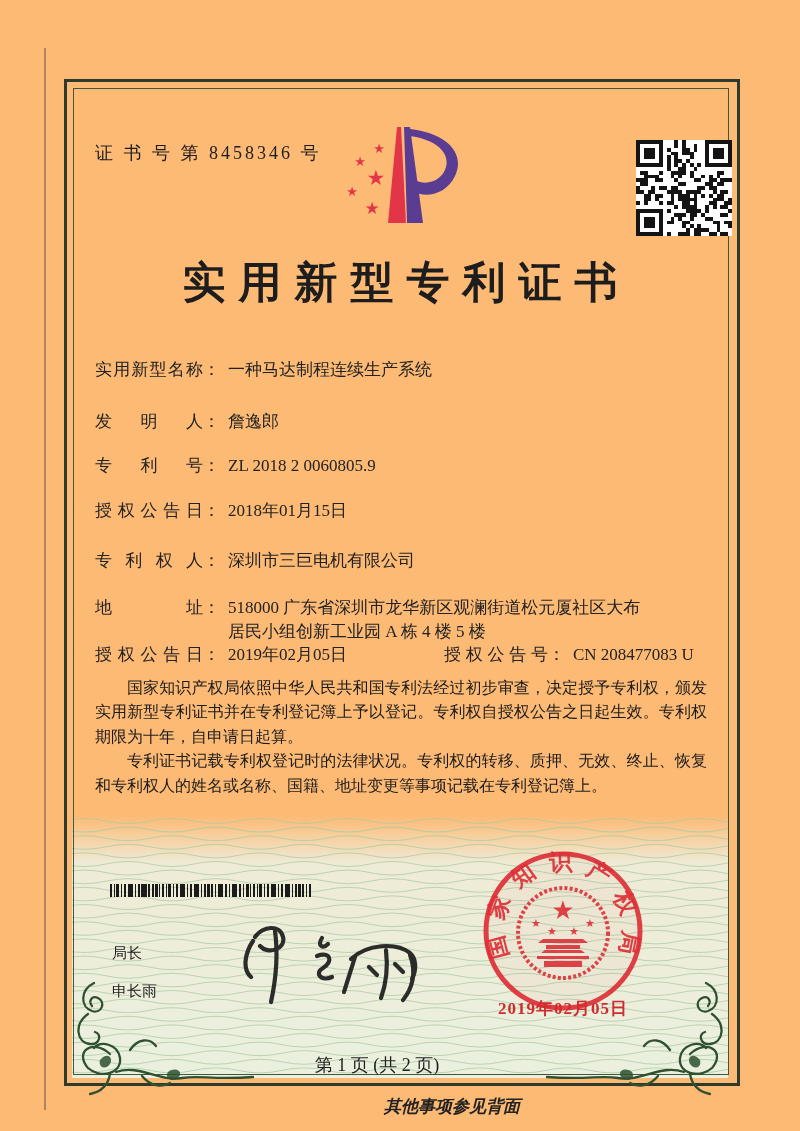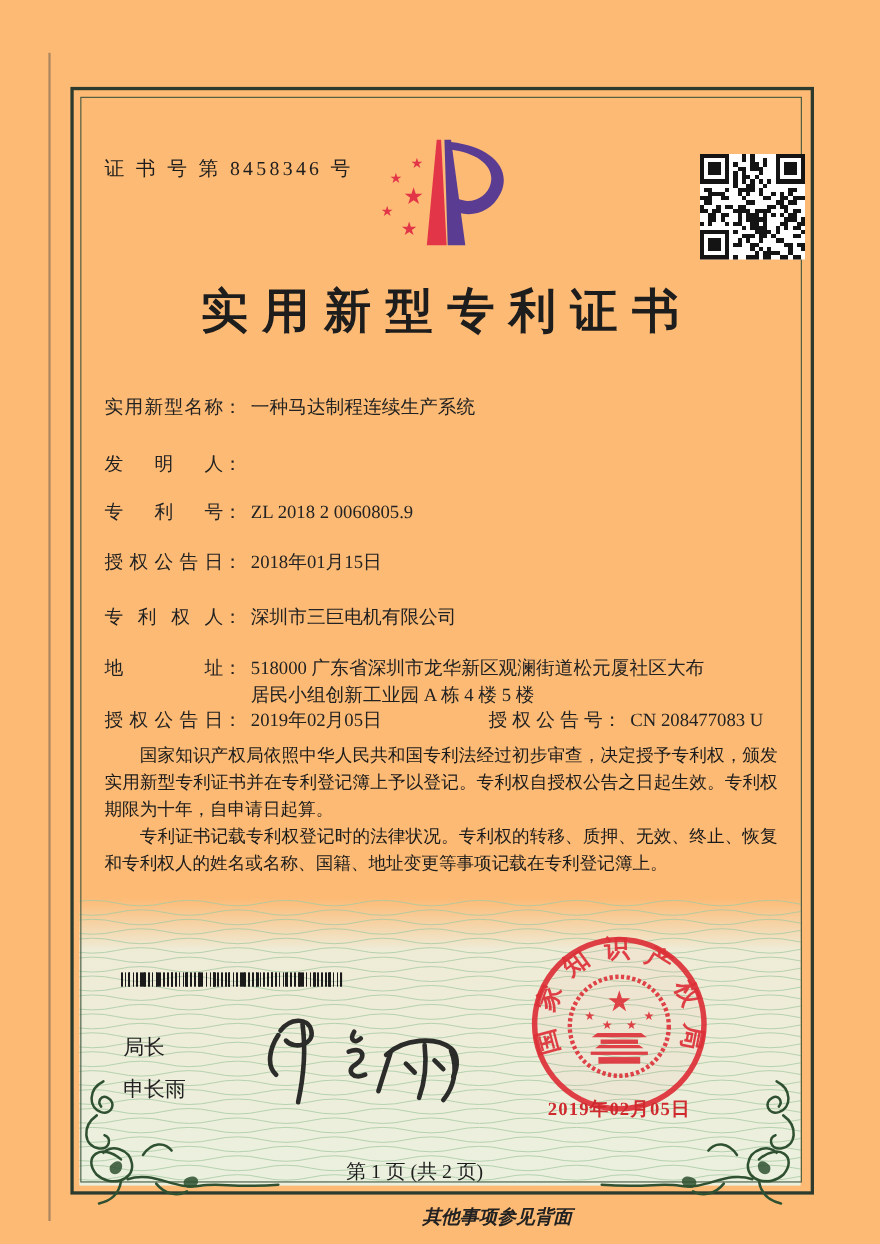--- a/index.html
+++ b/index.html
@@ -27,21 +27,21 @@
   .fpair2 .flabel{width:104px;}
   
   .body-text{left:95px;top:676px;width:612px;font-size:16px;line-height:24.4px;
              text-align:justify;z-index:3;color:#1b1b1b;}
   .body-text p{margin:0;text-indent:2em;}
   
   .barcode{left:110px;top:884px;width:201px;height:13px;z-index:3;
     background:
       repeating-linear-gradient(90deg,#1b1b1b 0 1.5px,rgba(0,0,0,0) 1.5px 3.5px),
       repeating-linear-gradient(90deg,rgba(0,0,0,0) 0 6px,#1b1b1b 6px 8.5px,rgba(0,0,0,0) 8.5px 13px);}
-  .officer{left:112px;top:934px;font-size:19px;line-height:38px;z-index:3;color:#222;}
+  .officer{left:112px;top:934px;font-size:15px;line-height:38px;z-index:3;color:#222;}
   .signature{left:205px;top:893px;width:230px;height:115px;z-index:3;}
   .seal{left:478px;top:846px;width:170px;height:170px;z-index:4;}
   .seal-date{left:563px;top:997px;transform:translateX(-50%);white-space:nowrap;
              font-size:17px;font-weight:bold;color:#cf2b2f;letter-spacing:1px;z-index:4;}
   .flourish{width:205px;height:118px;z-index:2;}
   .fl-left{left:50px;top:980px;}
   .fl-right{left:545px;top:980px;transform:scaleX(-1);}
   .page-num{left:377px;top:1053px;transform:translateX(-50%);font-size:18px;z-index:3;white-space:nowrap;}
   .back-note{left:452px;top:1095px;transform:translateX(-50%);font-size:17px;font-style:italic;
              font-weight:700;z-index:3;white-space:nowrap;color:#222;}
@@ -331,20 +331,23 @@
   <div class="frow" style="top:358px">
     <span class="flabel">实用新型名称</span>
       <span class="fcolon">：</span>
     <span class="fvals">
         <span>一种马达制程连续生产系统</span>
       </span>
   </div>
   <div class="frow" style="top:410px">
     <span class="flabel">发明人</span>
       <span class="fcolon">：</span>
+    <span class="fvals">
+        <span>詹逸郎</span>
+      </span>
   </div>
   <div class="frow" style="top:454px">
     <span class="flabel">专利号</span>
       <span class="fcolon">：</span>
     <span class="fvals">
         <span>ZL 2018 2 0060805.9</span>
       </span>
   </div>
   <div class="frow" style="top:499px">
     <span class="flabel">授权公告日</span>

